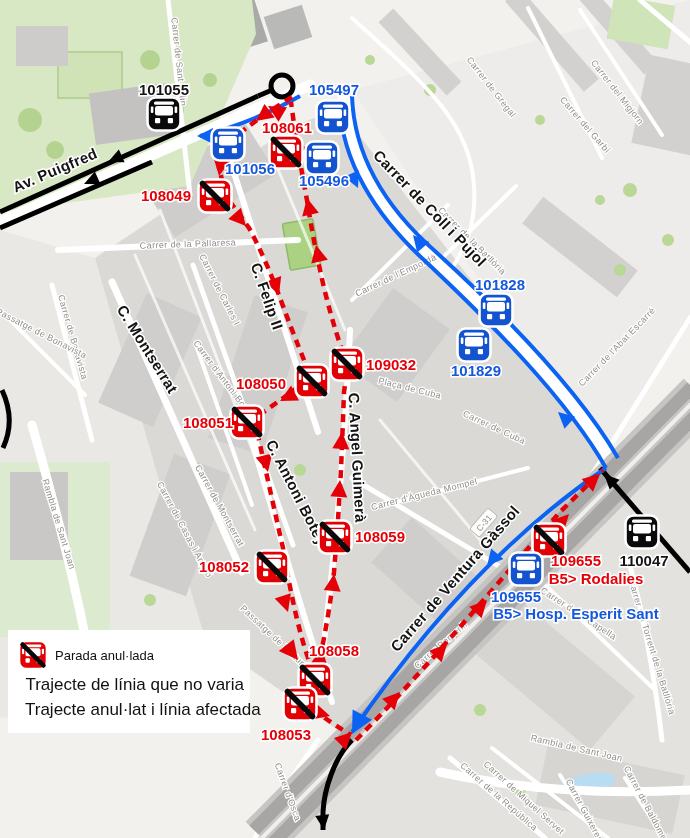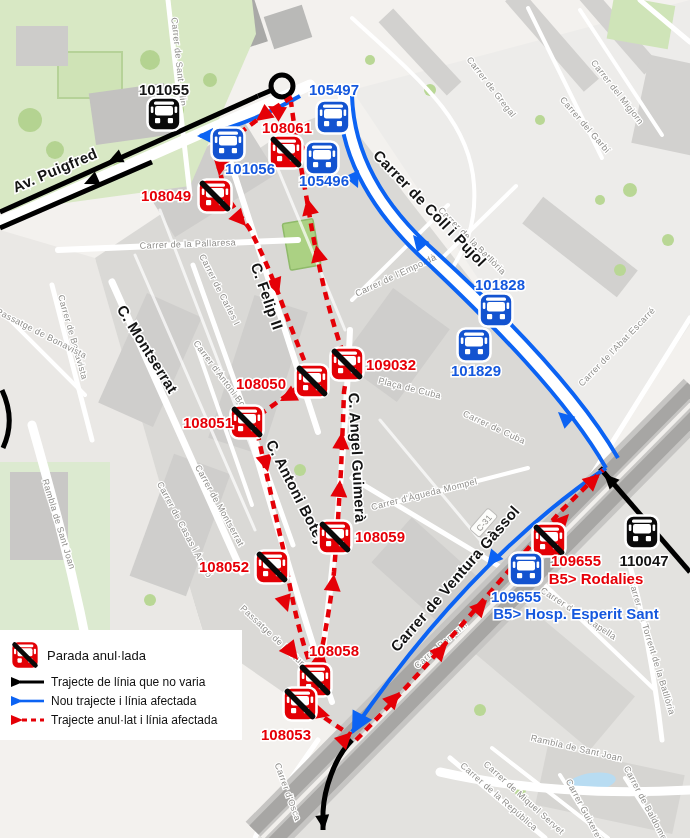--- a/index.html
+++ b/index.html
@@ -5,25 +5,25 @@
   html,body{margin:0;padding:0;background:#fff;}
   #stage{position:relative;width:690px;height:838px;overflow:hidden;
          font-family:"Liberation Sans","DejaVu Sans",sans-serif;background:#f3f1ee;}
   svg text{font-family:"Liberation Sans","DejaVu Sans",sans-serif;}
   .lbl-gray{fill:#8f8e8b;font-size:9px;paint-order:stroke;stroke:#ffffff;stroke-width:2.4px;letter-spacing:.4px;}
   .lbl-big{fill:#141414;font-weight:bold;font-size:15px;paint-order:stroke;stroke:#ffffff;stroke-width:3px;letter-spacing:.3px;}
   .stop-lbl{font-weight:bold;font-size:15px;paint-order:stroke;stroke:#ffffff;stroke-width:3.2px;}
   .stop-red{fill:#e60008;}
   .stop-blue{fill:#1558de;}
   .stop-black{fill:#141414;}
-  .legend{position:absolute;left:0;top:630px;width:242px;background:#fff;
+  .legend{position:absolute;left:8px;top:630px;width:242px;background:#fff;
           padding:10px 6px 8px 10px;box-sizing:border-box;}
   .legend-row{display:flex;align-items:center;gap:7px;margin-bottom:5px;}
   .legend-row .txt{font-size:13px;color:#111;white-space:nowrap;}
-  .legend-row.lines .txt{font-size:12px;}
+  .legend-row.lines .txt{font-size:17px;}
 </style>
 </head>
 <body>
 
 <div id="stage">
 <svg width="690" height="838" viewBox="0 0 690 838">
   <defs>
     <g id="busfront">
       <rect x="-10" y="-12.5" width="20" height="3.2" rx="1.5" fill="#fff"></rect>
       <rect x="-9" y="-8" width="18" height="9.5" rx="2.2" fill="#fff"></rect>
@@ -312,26 +312,19 @@
   </div>
   <div class="legend-row lines">
     <svg width="34" height="12" viewBox="0 0 34 12">
       <path d="M1,1 L13,6 L1,11 Z" fill="#000"></path>
           <line x1="10" y1="6" x2="34" y2="6" stroke="#000" stroke-width="3"></line>
         </svg>
     <span class="txt">Trajecte de línia que no varia</span>
   </div>
   <div class="legend-row lines">
     <svg width="34" height="12" viewBox="0 0 34 12">
-      <path d="M1,1 L13,6 L1,11 Z" fill="#0c63f3"></path>
-          <line x1="10" y1="6" x2="34" y2="6" stroke="#0c63f3" stroke-width="2.6"></line>
-        </svg>
-    <span class="txt">Nou trajecte i línia afectada</span>
-  </div>
-  <div class="legend-row lines">
-    <svg width="34" height="12" viewBox="0 0 34 12">
       <path d="M1,1 L13,6 L1,11 Z" fill="#e50007"></path>
           <line x1="12" y1="6" x2="34" y2="6" stroke="#e50007" stroke-width="3" stroke-dasharray="5 4"></line>
         </svg>
     <span class="txt">Trajecte anul·lat i línia afectada</span>
   </div>
 </div>
 </div>
 
 </body></html>

